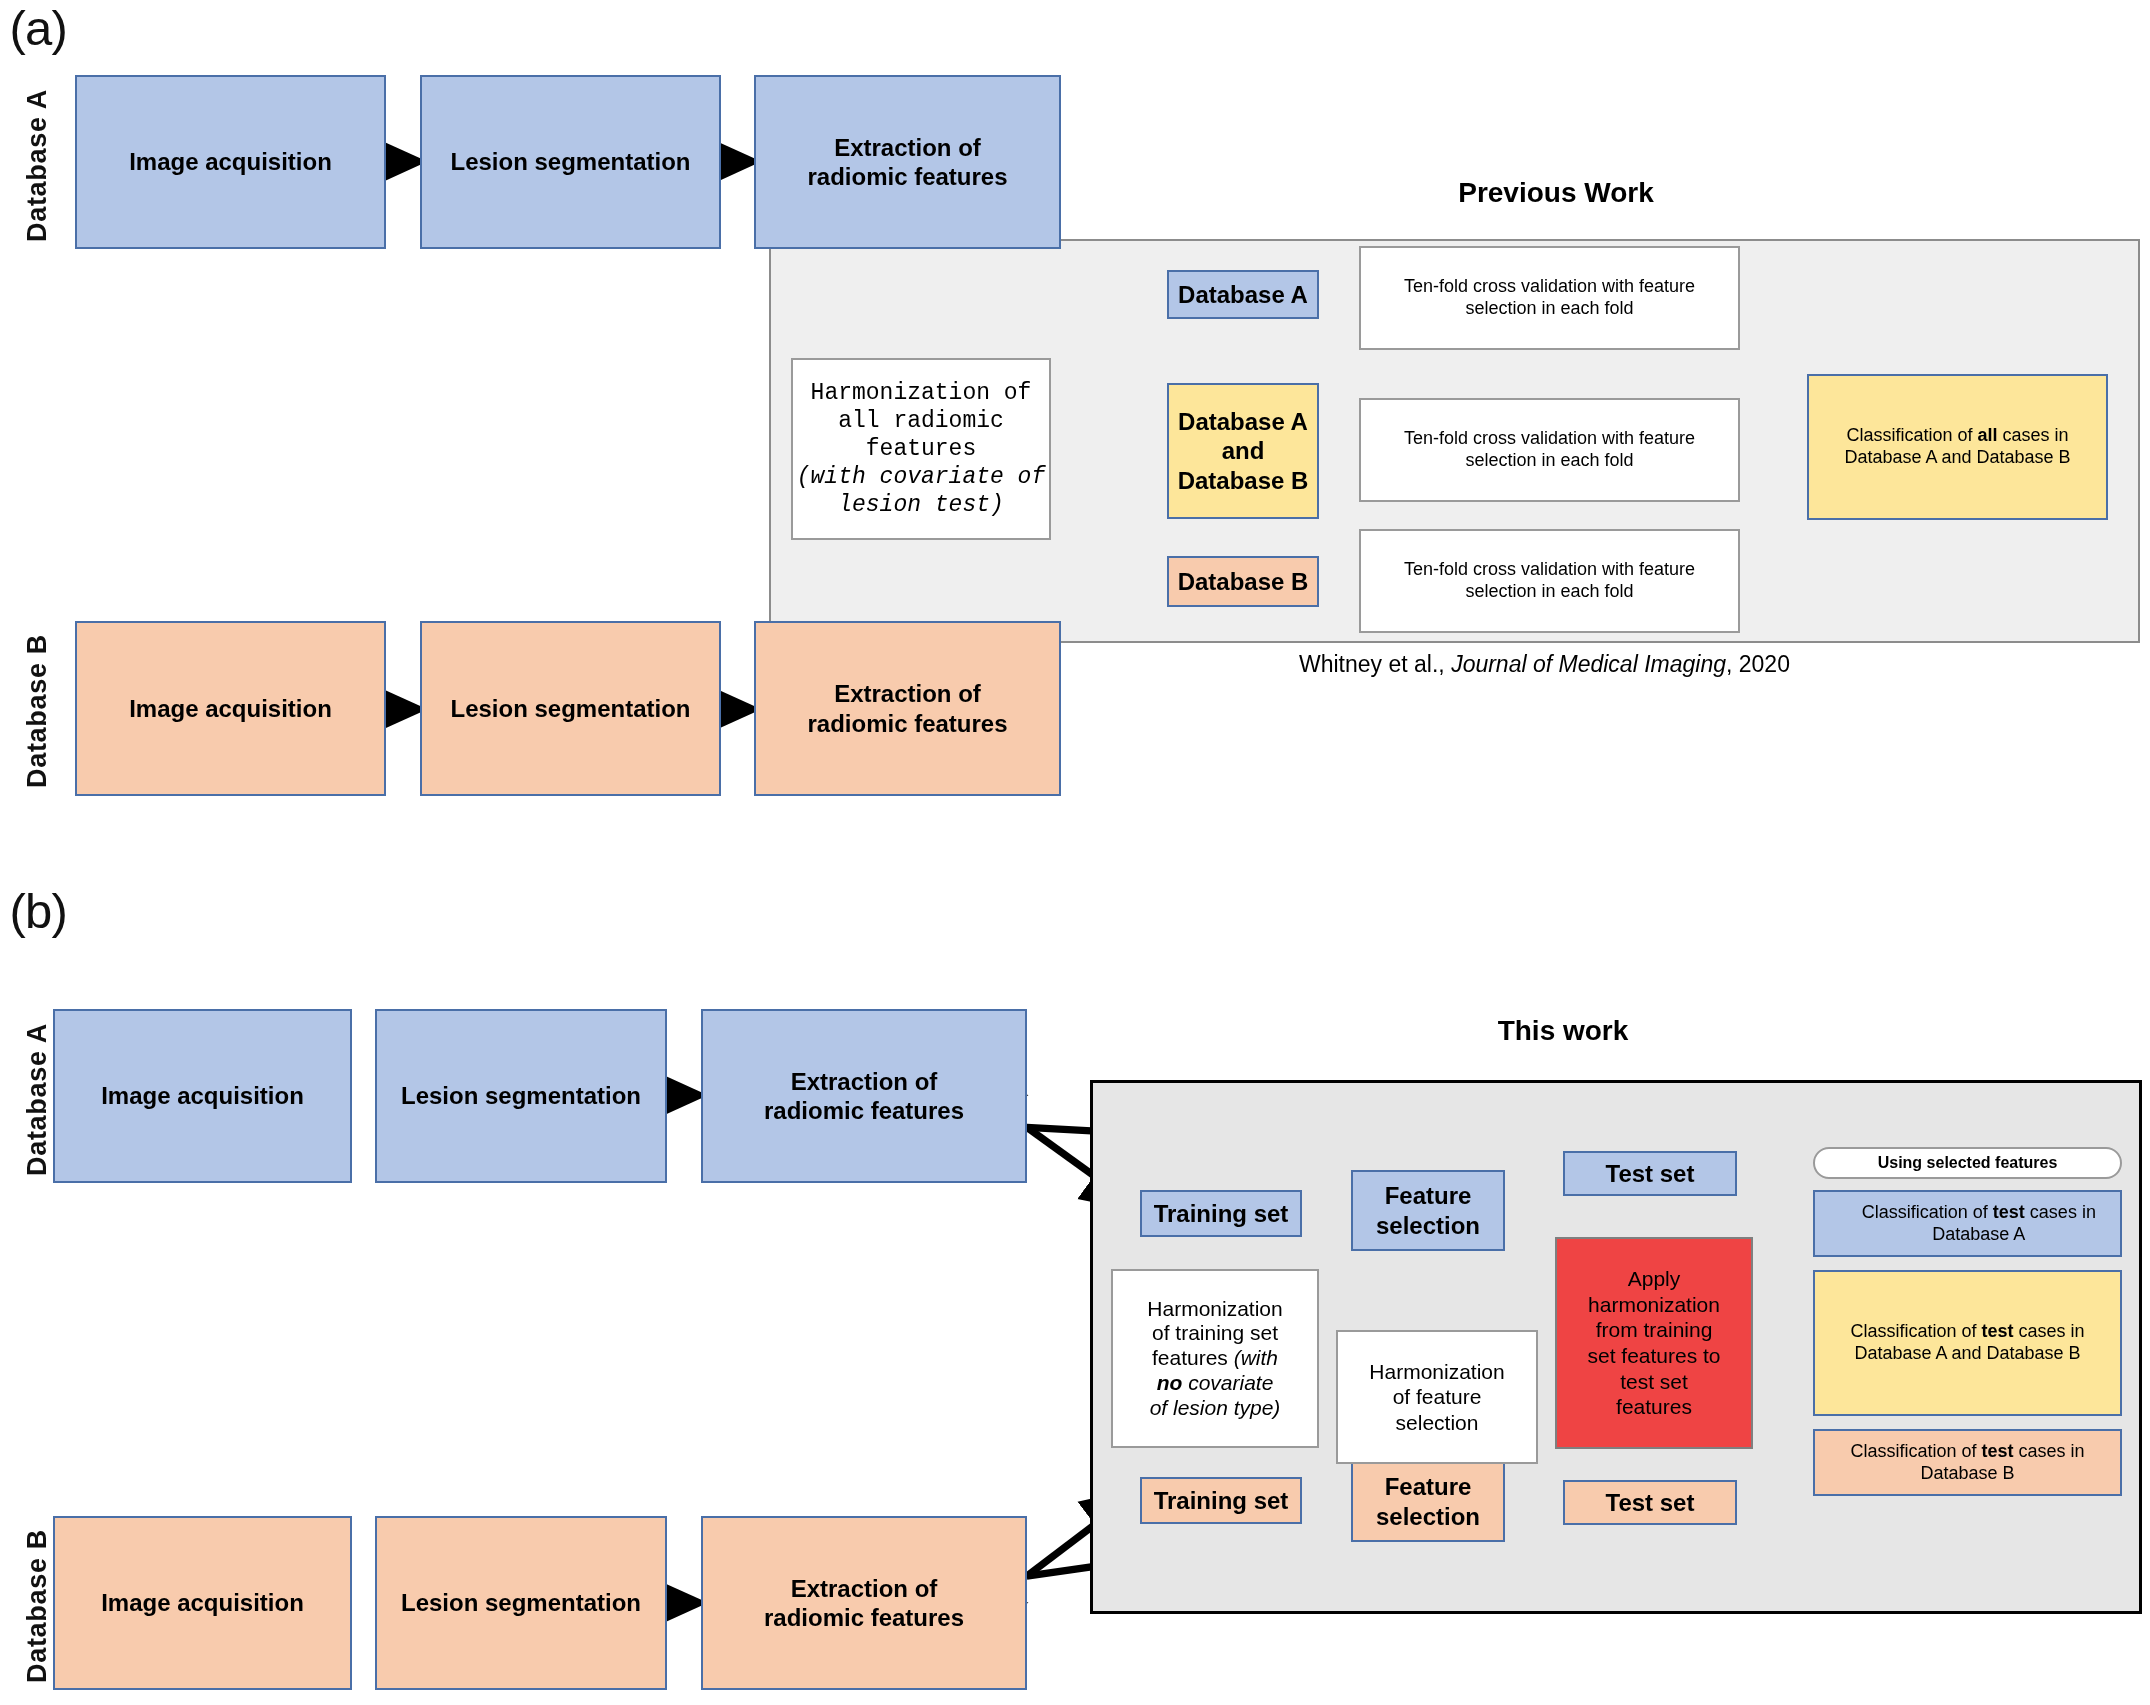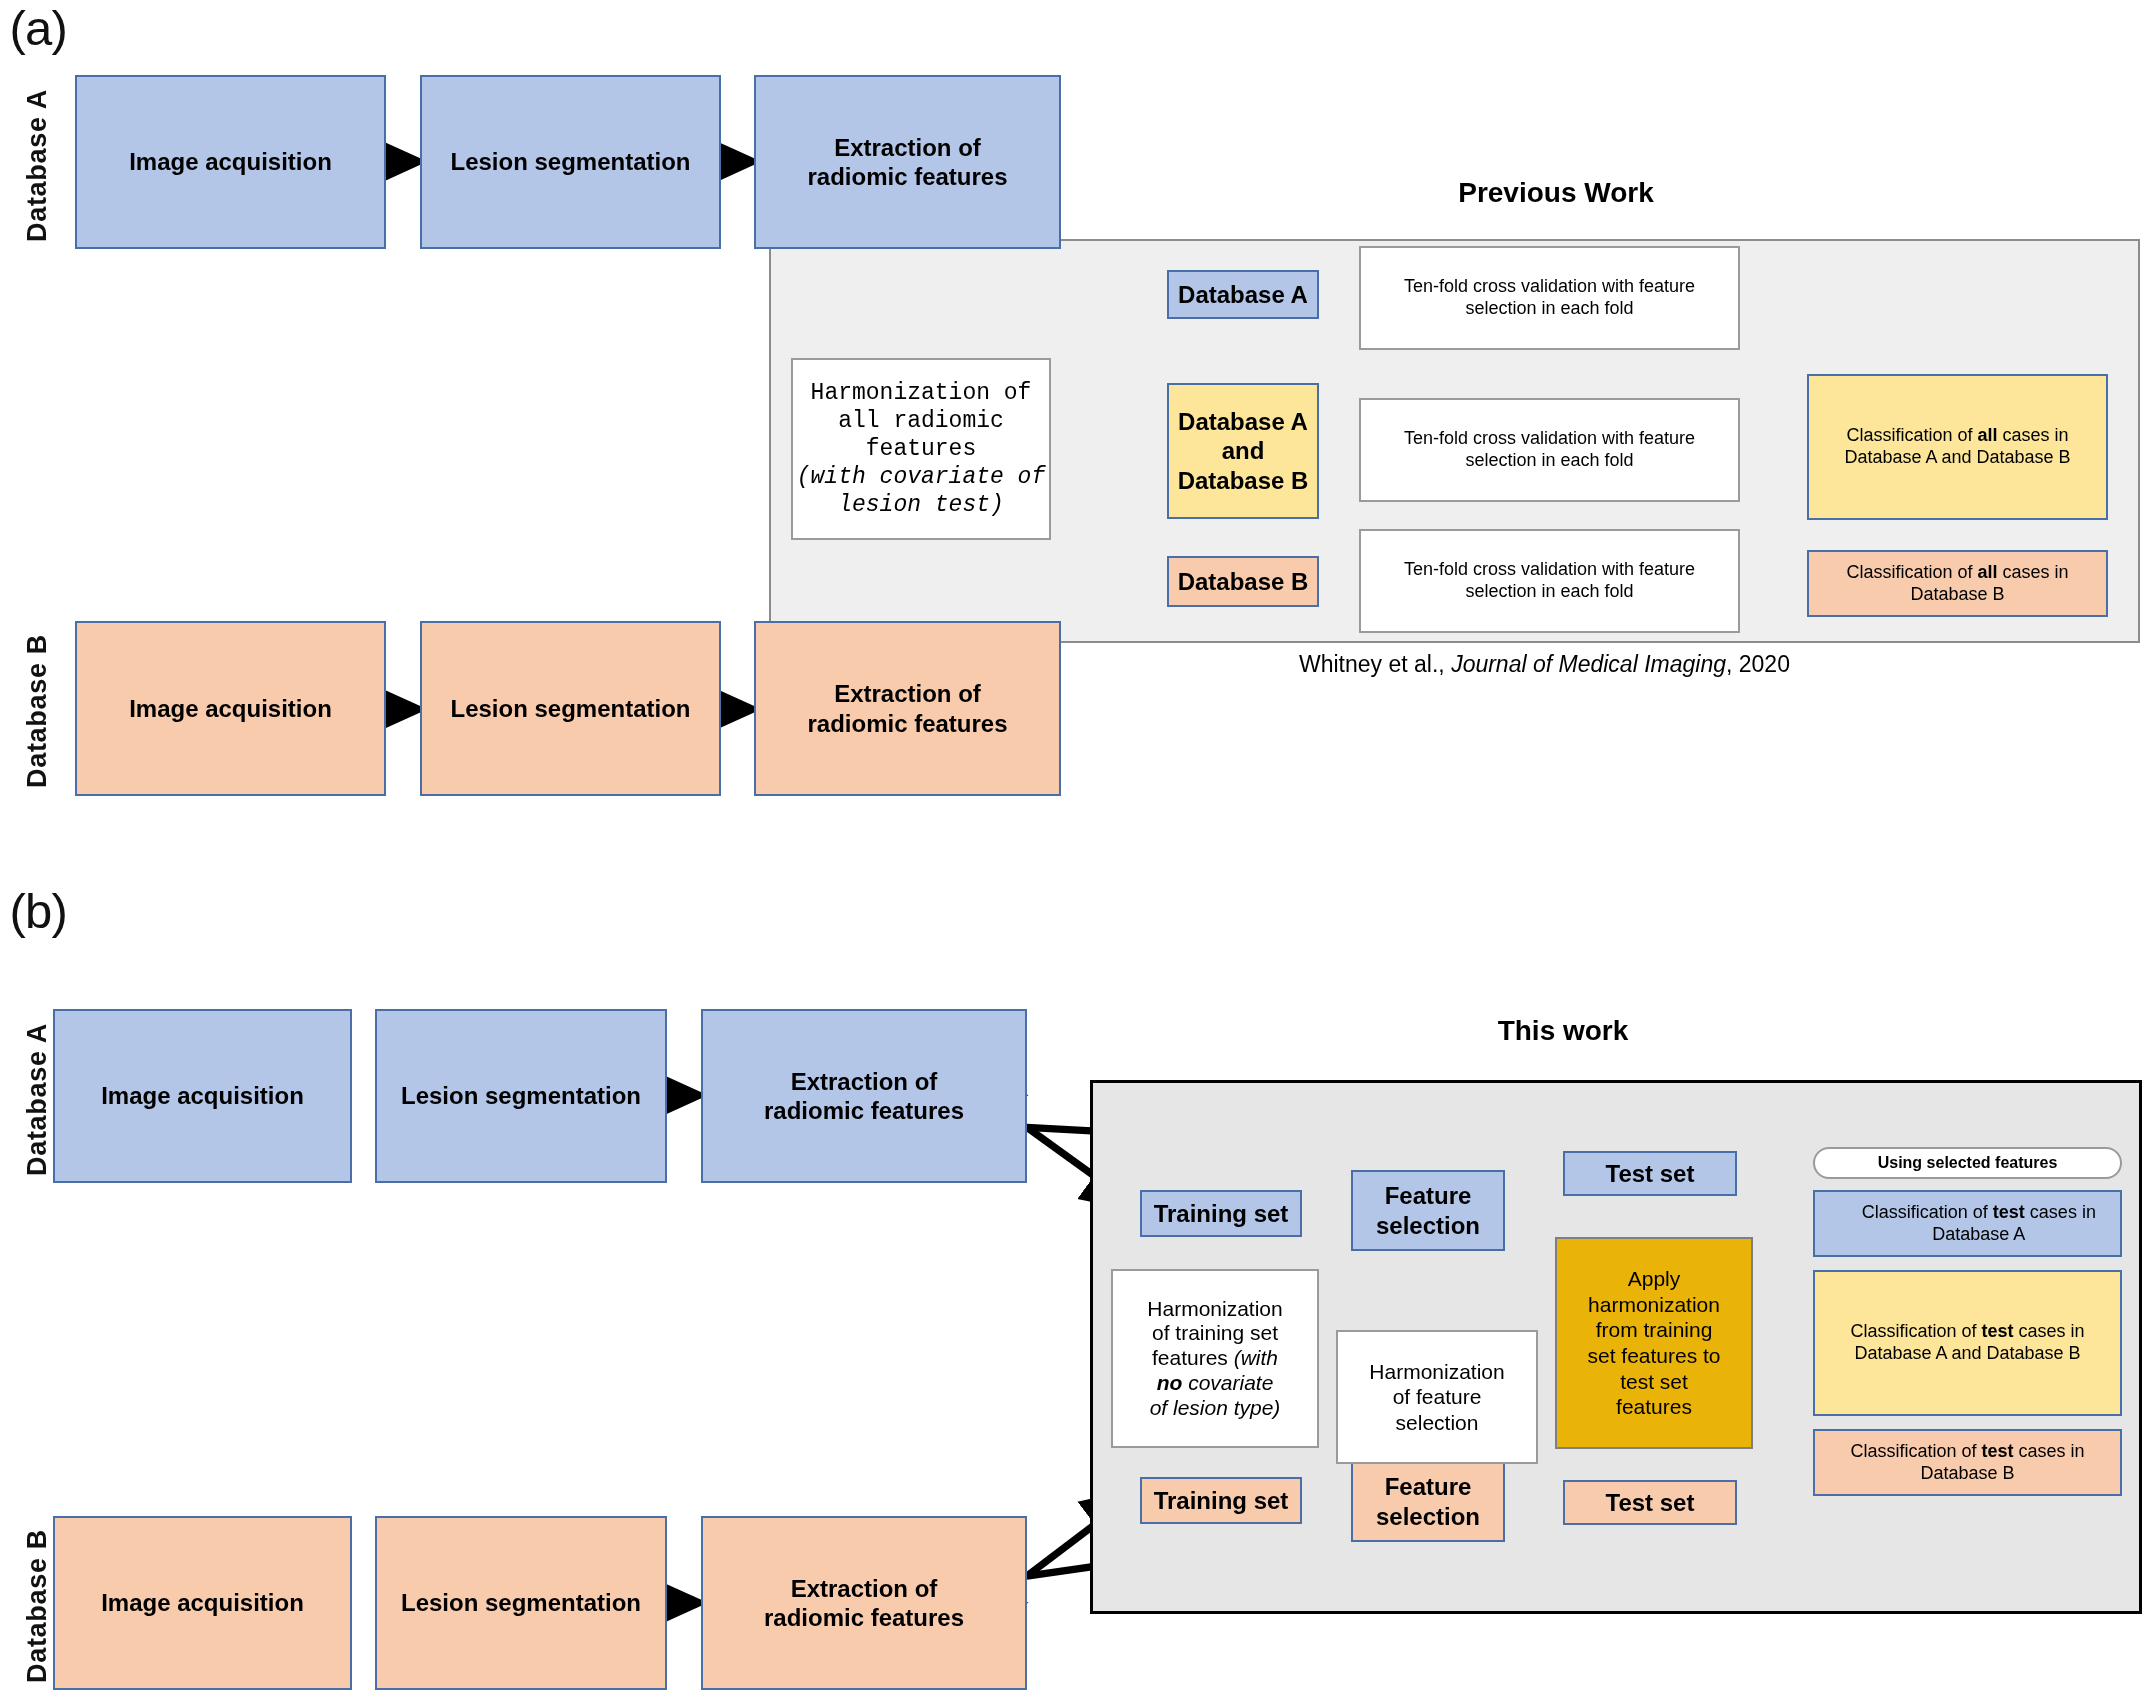--- a/index.html
+++ b/index.html
@@ -21,21 +21,21 @@
 
   
   .box{
     display:flex;align-items:center;justify-content:center;text-align:center;
     line-height:1.22;color:#000;
   }
   .blue  {background:#b3c6e7;border:2px solid #4a6fa8;}
   .orange{background:#f8cbad;border:2px solid #4a6fa8;}
   .yellow{background:#fde69a;border:2px solid #4a6fa8;}
   .white {background:#ffffff;border:2px solid #9a9a9a;}
-  .lgray {background:#eab308;border:2px solid #7f7f7f;}
+  .lgray {background:#ef4444;border:2px solid #7f7f7f;}
 
   .big-stage{font-weight:bold;font-size:24px;padding:4px 6.7px;}
   .mid-bold {font-weight:bold;font-size:24px;padding:2.7px 4px;}
   .plain    {font-weight:400;font-size:18px;padding:4px 5.3px;}
   .plain-sm {font-weight:400;font-size:21px;padding:3.3px 4px;}
   .tiny     {font-weight:700;font-size:16px;padding:1.3px 2.7px;border-radius:16px;}
 
   
   .gray-panel-a{background:#efefef;border:2px solid #8c8c8c;}
   .gray-panel-b{background:#e6e6e6;border:3.3px solid #000;}
@@ -208,23 +208,20 @@
   <div class="abs box white plain" style="left:1359px;top:398px;width:381px;height:104px;">
     <span>Ten-fold cross validation with feature selection in each fold</span>
   </div>
   <div class="abs box white plain" style="left:1359px;top:529px;width:381px;height:104px;">
     <span>Ten-fold cross validation with feature selection in each fold</span>
   </div>
 
   <div class="abs box yellow plain" style="left:1807px;top:374px;width:301px;height:146px;">
     <span><span>Classification of </span><b>all</b><span> cases in Database A and Database B</span></span>
   </div>
-  <div class="abs box orange plain" style="left:1807px;top:550px;width:301px;height:67px;">
-    <span><span>Classification of </span><b>all</b><span> cases in Database B</span></span>
-  </div>
 
   <div class="abs citation" style="left:1299px;top:651px;">
     <span>Whitney et al., </span><i>Journal of Medical Imaging</i><span>, 2020</span>
   </div>
 
   <div class="abs panel-letter" style="left:9.4px;top:883px;">(b)</div>
 
   <div class="abs gray-panel-b" style="left:1090px;top:1080px;width:1052px;height:534px;"></div>
 
   <div class="abs work-title" style="left:1376px;top:1015px;width:374px;">This work</div>

